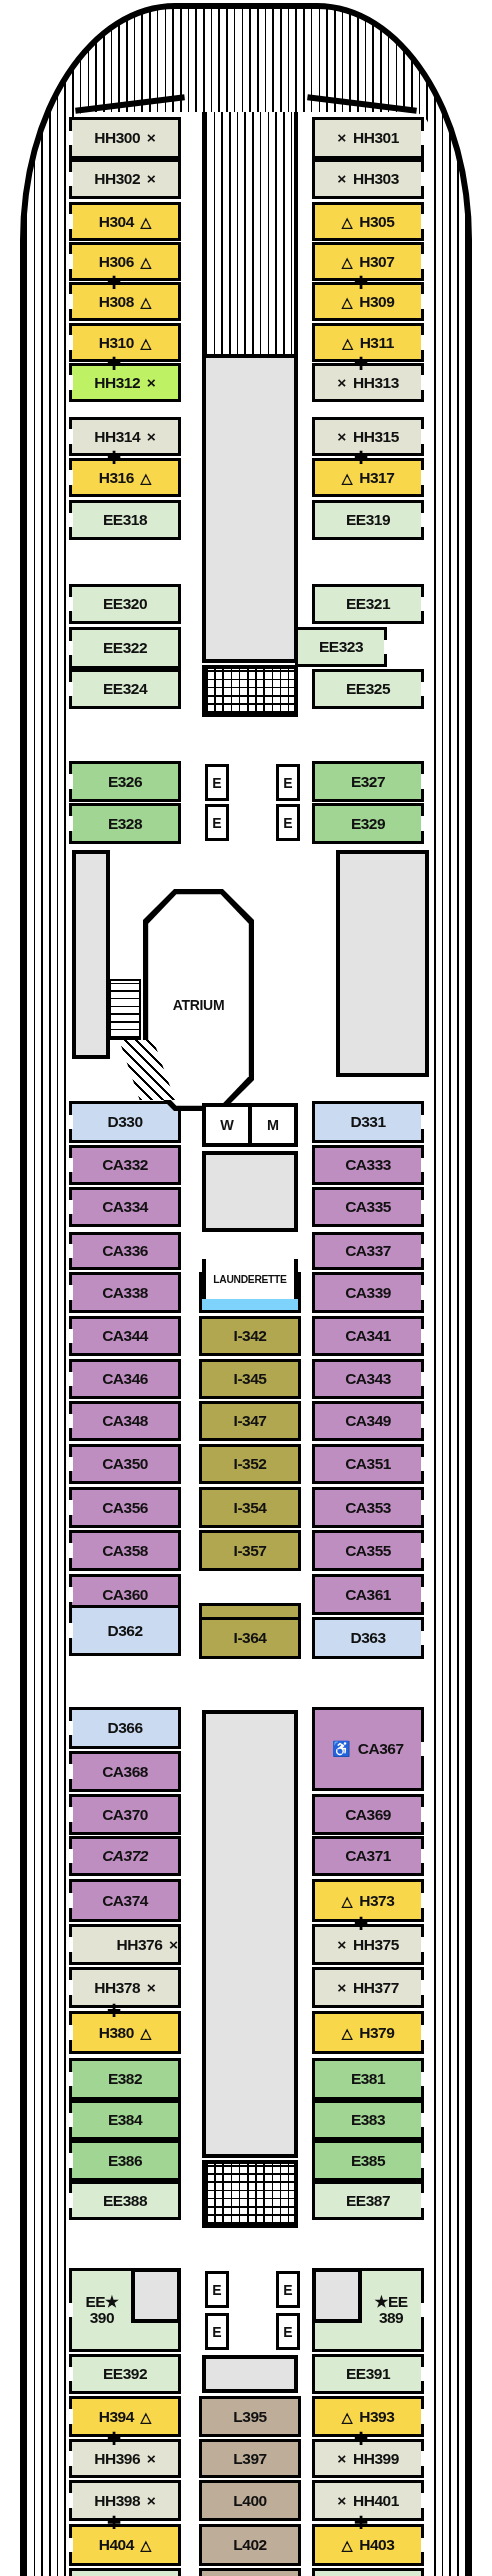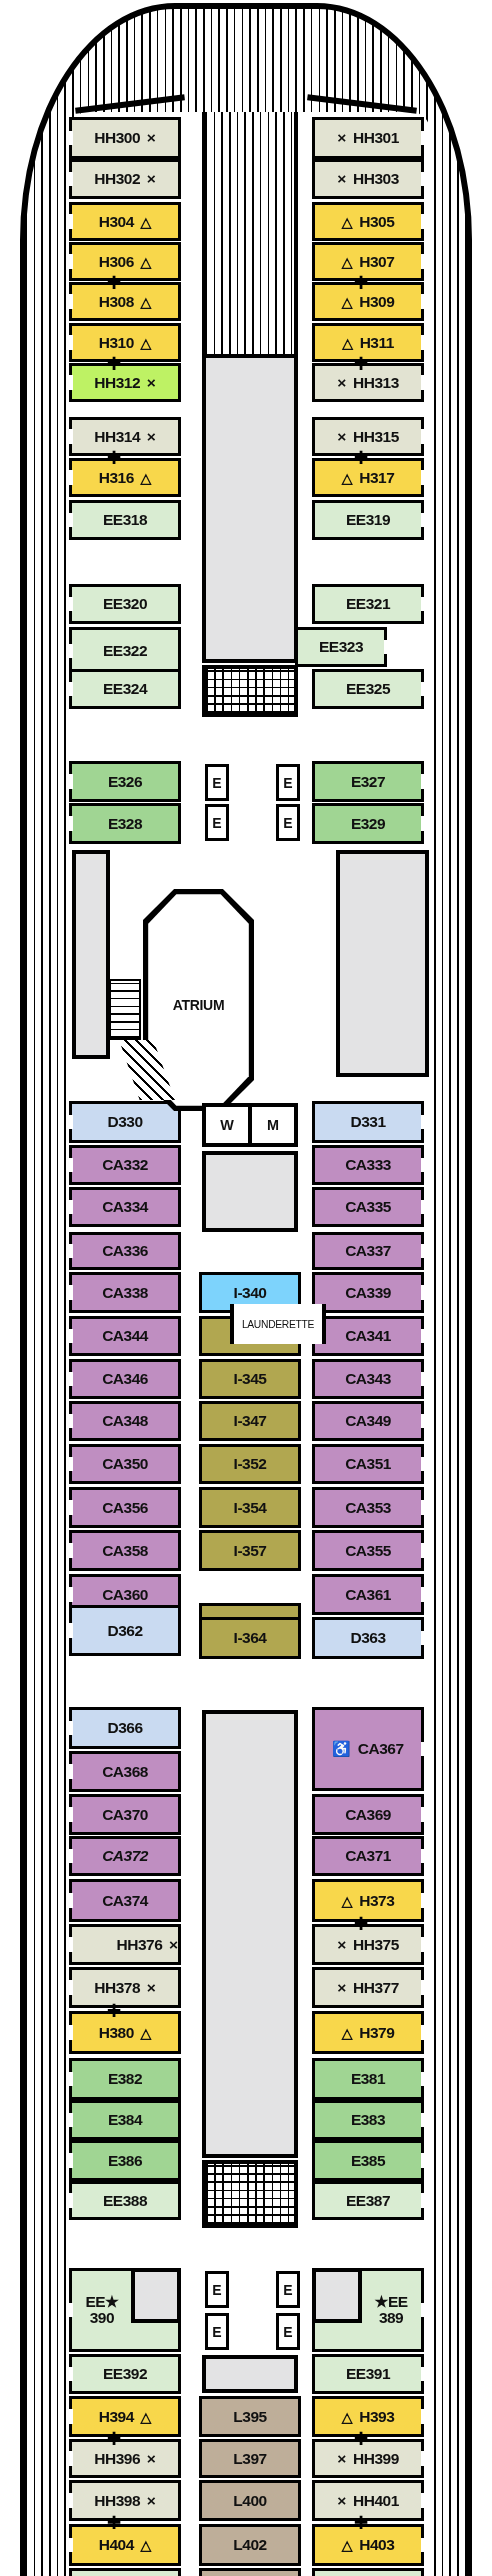--- a/index.html
+++ b/index.html
@@ -33,24 +33,24 @@
   .ebox{position:absolute;width:24px;height:37px;box-sizing:border-box;border:3.6px solid #000;
         background:#fff;display:flex;align-items:center;justify-content:center;
         font-size:14px;font-weight:700;color:#111;}
   .plus{position:absolute;font-size:25px;font-weight:600;color:#000;z-index:6;line-height:0;
         transform:translate(-50%,0);}
   .wm{position:absolute;left:202px;top:1103px;width:96px;height:44px;box-sizing:border-box;
         border:4.1px solid #000;background:#fff;display:flex;}
   .wm div{flex:1;display:flex;align-items:center;justify-content:center;font-size:14.4px;
         font-weight:600;color:#111;}
   .wm div:first-child{border-right:4.1px solid #000;}
-  .laund{position:absolute;left:202px;top:1304px;width:96px;height:40px;box-sizing:border-box;
+  .laund{position:absolute;left:202px;top:1259px;width:96px;height:40px;box-sizing:border-box;
         border-left:4.1px solid #000;border-right:4.1px solid #000;background:#fff;display:flex;
-        align-items:center;justify-content:center;font-size:10.3px;font-weight:400;
-        letter-spacing:-0.3px;color:#111;margin-left:28px;}
+        align-items:center;justify-content:center;font-size:10.3px;font-weight:700;
+        letter-spacing:-0.3px;color:#111;}
   .oct{position:absolute;left:143px;top:889px;width:111px;height:222px;background:#000;
         clip-path:polygon(28% 0,72% 0,100% 14%,100% 86%,72% 100%,28% 100%,0 86%,0 14%);}
   .oct-in{position:absolute;left:5.2px;top:5.2px;right:5.2px;bottom:5.2px;background:#fff;
         clip-path:polygon(28% 0,72% 0,100% 14%,100% 86%,72% 100%,28% 100%,0 86%,0 14%);}
   .atr-label{position:absolute;left:143px;top:997px;width:111px;text-align:center;
         font-size:14px;font-weight:600;letter-spacing:-0.3px;color:#111;}
   .wedge{position:absolute;left:118px;top:1040px;width:57px;height:60px;
         background:repeating-linear-gradient(45deg,#000 0 2.1px,#fff 2.1px 7.7px);
         clip-path:polygon(2% 0,62% 0,100% 100%,38% 100%);}
 </style>
@@ -120,21 +120,21 @@
         <div class="tick" style="left: -3.6px;"></div>
       </div>
       <div class="cabin" style="left: 72px; top: 503px; width: 106px; height: 34px; background: rgb(217, 236, 210);">
         <span>EE318</span>
         <div class="tick" style="left: -3.6px;"></div>
       </div>
       <div class="cabin" style="left: 72px; top: 587px; width: 106px; height: 34px; background: rgb(217, 236, 210);">
         <span>EE320</span>
         <div class="tick" style="left: -3.6px;"></div>
       </div>
-      <div class="cabin" style="left: 72px; top: 630px; width: 106px; height: 42px; background: rgb(217, 236, 210); justify-content: center;">
+      <div class="cabin" style="left: 72px; top: 630px; width: 106px; height: 36px; background: rgb(217, 236, 210); justify-content: center;">
         <span>EE322</span>
         <div class="tick" style="left: -3.6px;"></div>
       </div>
       <div class="cabin" style="left: 72px; top: 672px; width: 106px; height: 34px; background: rgb(217, 236, 210);">
         <span>EE324</span>
         <div class="tick" style="left: -3.6px;"></div>
       </div>
       <div class="cabin" style="left: 72px; top: 764px; width: 106px; height: 35px; background: rgb(160, 213, 147);">
         <span>E326</span>
         <div class="tick" style="left: -3.6px;"></div>

